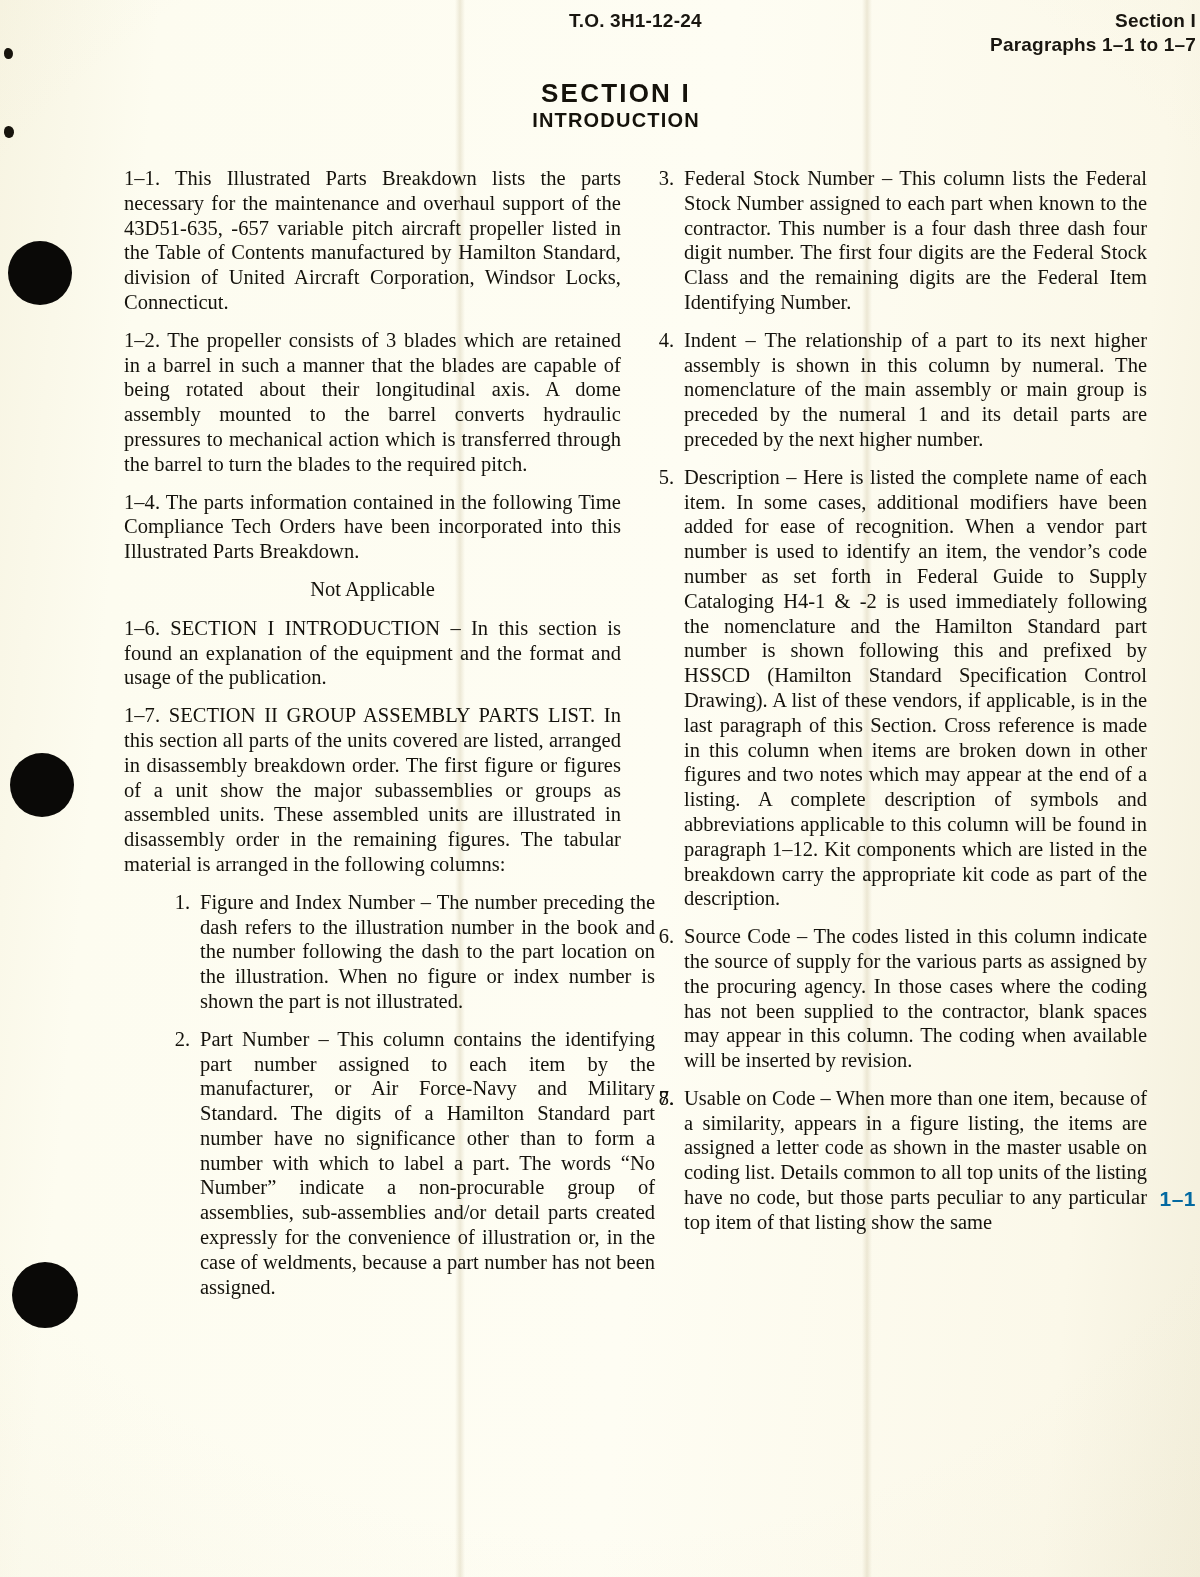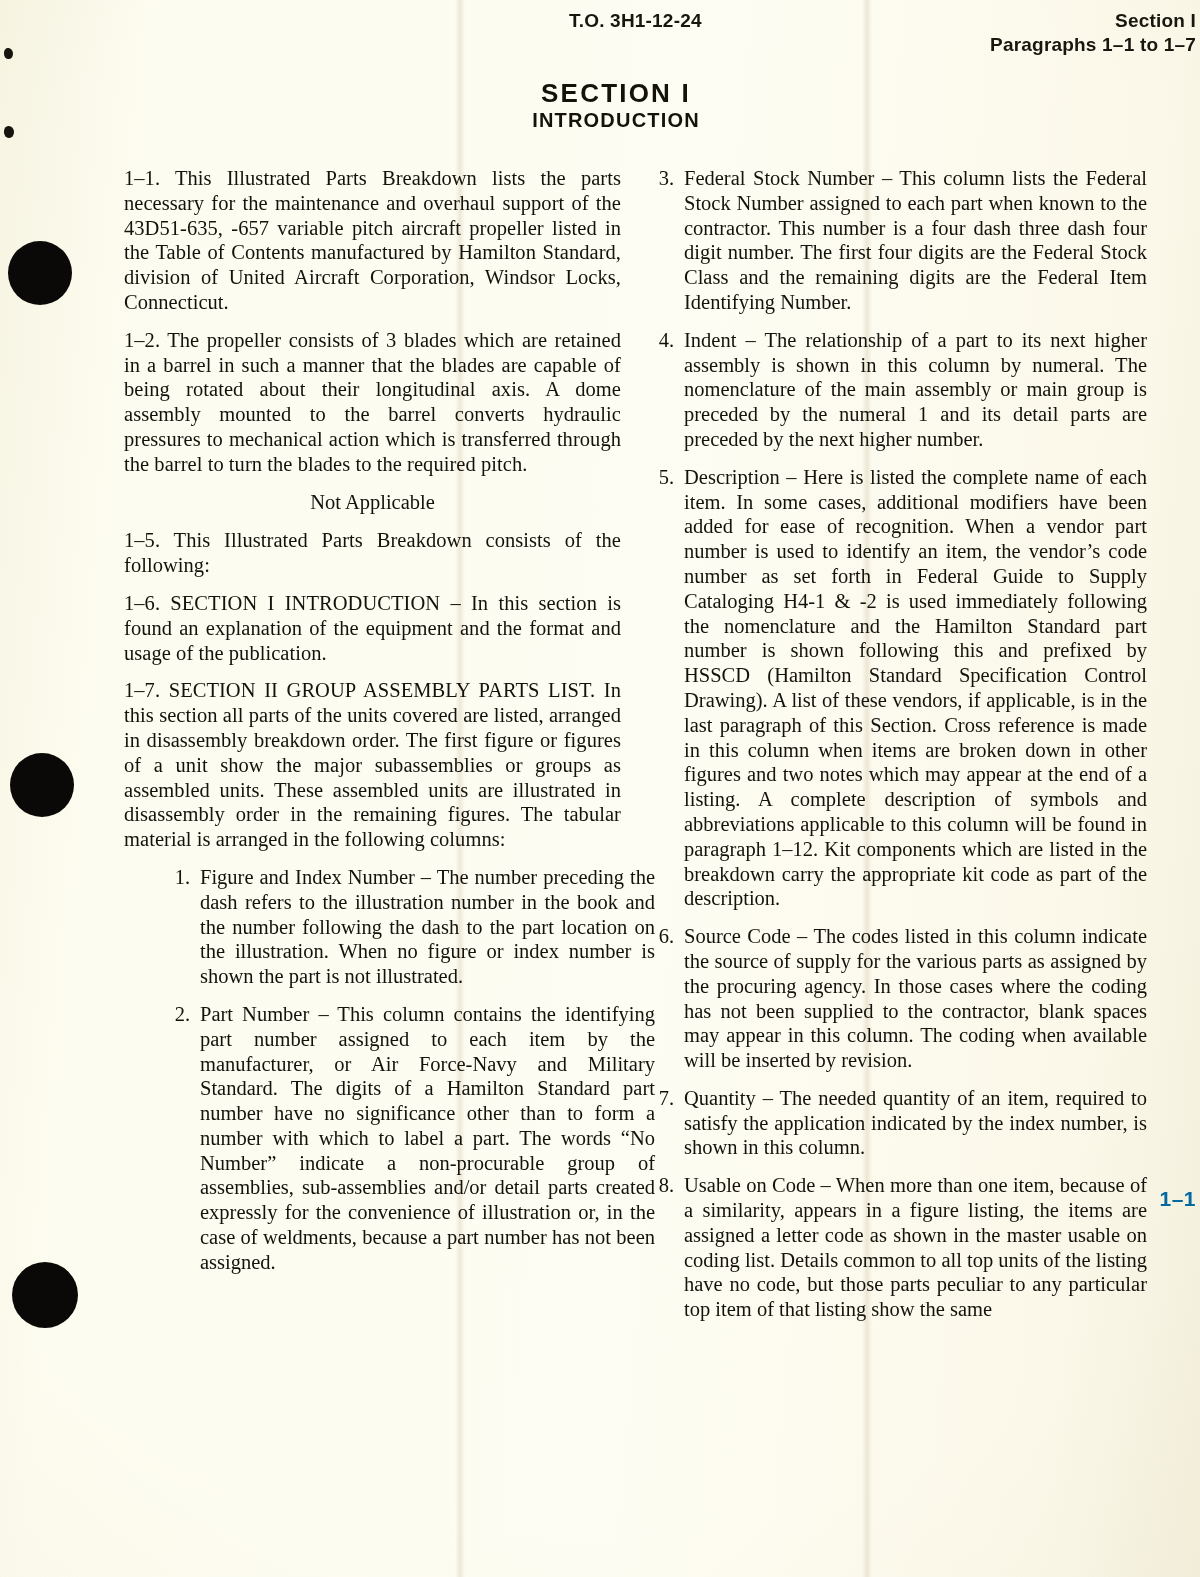--- a/index.html
+++ b/index.html
@@ -207,22 +207,22 @@
   <div class="title-block">
     <div class="t1">SECTION I</div>
     <div class="t2">INTRODUCTION</div>
   </div>
 
   <div class="columns">
 
     <div class="col col-left">
       <p class="para">1–1. This Illustrated Parts Breakdown lists the parts necessary for the maintenance and overhaul support of the 43D51-635, -657 variable pitch aircraft propeller listed in the Table of Contents manufactured by Hamilton Standard, division of United Aircraft Corporation, Windsor Locks, Connecticut.</p>
       <p class="para">1–2. The propeller consists of 3 blades which are retained in a barrel in such a manner that the blades are capable of being rotated about their longitudinal axis. A dome assembly mounted to the barrel converts hydraulic pressures to mechanical action which is transferred through the barrel to turn the blades to the required pitch.</p>
+      <p class="para">1–4. The parts information contained in the following Time Compliance Tech Orders have been incorporated into this Illustrated Parts Breakdown.</p>
       <p class="centered-note">Not Applicable</p>
-      <p class="para">1–5. This Illustrated Parts Breakdown consists of the following:</p>
       <p class="para">1–6. SECTION I INTRODUCTION – In this section is found an explanation of the equipment and the format and usage of the publication.</p>
       <p class="para">1–7. SECTION II GROUP ASSEMBLY PARTS LIST. In this section all parts of the units covered are listed, arranged in disassembly breakdown order. The first figure or figures of a unit show the major subassemblies or groups as assembled units. These assembled units are illustrated in disassembly order in the remaining figures. The tabular material is arranged in the following columns:</p>
 
       <ol class="numlist">
         <li>
           <span class="marker">1.</span>
           <span>Figure and Index Number – The number preceding the dash refers to the illustration number in the book and the number following the dash to the part location on the illustration. When no figure or index number is shown the part is not illustrated.</span>
         </li>
         <li>
           <span class="marker">2.</span>
@@ -244,21 +244,20 @@
         <li>
           <span class="marker">5.</span>
           <span>Description – Here is listed the complete name of each item. In some cases, additional modifiers have been added for ease of recognition. When a vendor part number is used to identify an item, the vendor’s code number as set forth in Federal Guide to Supply Cataloging H4-1 &amp; -2 is used immediately following the nomenclature and the Hamilton Standard part number is shown following this and prefixed by HSSCD (Hamilton Standard Specification Control Drawing). A list of these vendors, if applicable, is in the last paragraph of this Section. Cross reference is made in this column when items are broken down in other figures and two notes which may appear at the end of a listing. A complete description of symbols and abbreviations applicable to this column will be found in paragraph 1–12. Kit components which are listed in the breakdown carry the appropriate kit code as part of the description.</span>
         </li>
         <li>
           <span class="marker">6.</span>
           <span>Source Code – The codes listed in this column indicate the source of supply for the various parts as assigned by the procuring agency. In those cases where the coding has not been supplied to the contractor, blank spaces may appear in this column. The coding when available will be inserted by revision.</span>
         </li>
         <li>
           <span class="marker">7.</span>
-          <span>Quantity – The needed quantity of an item, required to satisfy the application indicated by the index number, is shown in this column.</span>
         </li>
         <li>
           <span class="marker">8.</span>
           <span>Usable on Code – When more than one item, because of a similarity, appears in a figure listing, the items are assigned a letter code as shown in the master usable on coding list. Details common to all top units of the listing have no code, but those parts peculiar to any particular top item of that listing show the same</span>
         </li>
       </ol>
     </div>
 
   </div>
 

